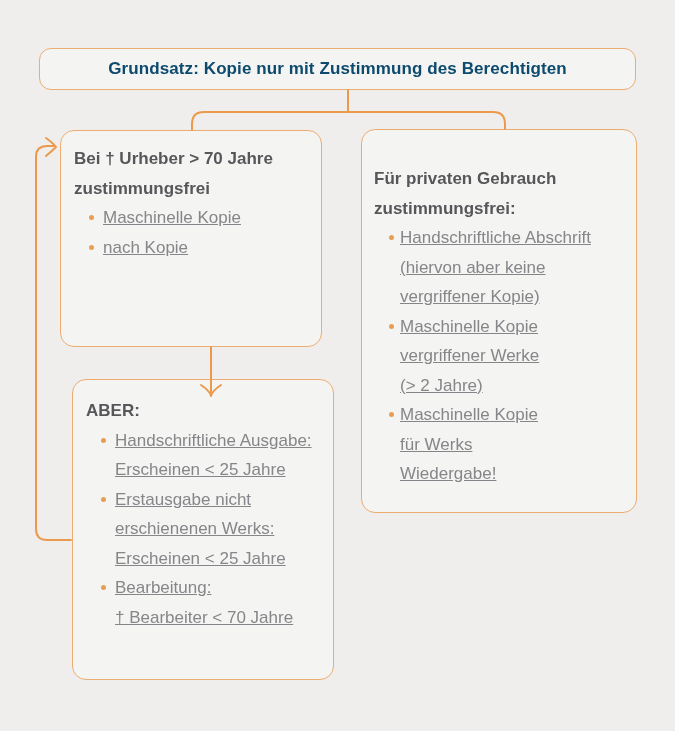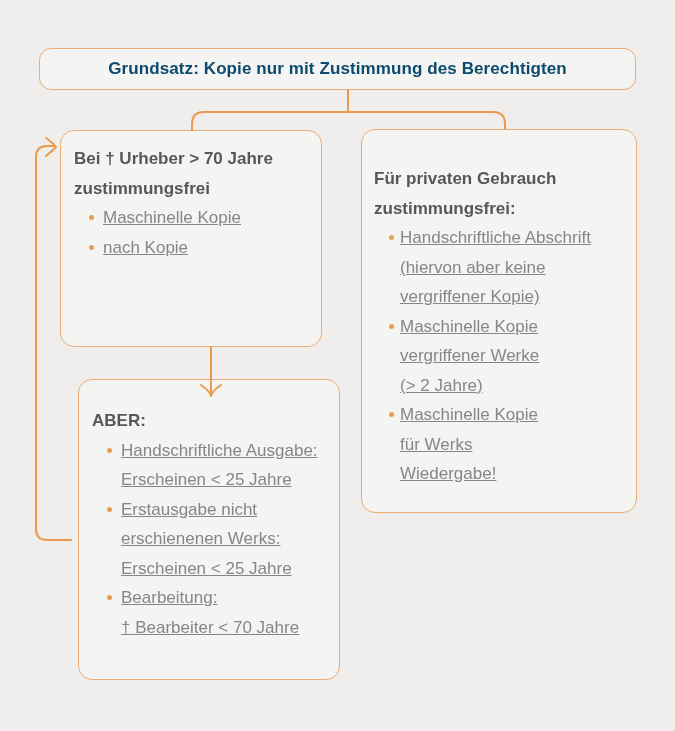--- a/index.html
+++ b/index.html
@@ -32,21 +32,21 @@
     display: flex;
     align-items: center;
     justify-content: center;
   }
   .root-box .heading {
     font-weight: 700;
     color: #0c4a6e;
     letter-spacing: 0.1px;
   }
   .left-box  { left: 60px;  top: 130px; width: 262px; height: 217px; padding-top: 13px; }
-  .aber-box  { left: 78px;  top: 379px; width: 262px; height: 301px; padding-top: 26px; }
+  .aber-box  { left: 72px;  top: 379px; width: 262px; height: 301px; padding-top: 16px; }
   .right-box { left: 361px; top: 129px; width: 276px; height: 384px; padding-top: 34px; }
   .line { position: relative; white-space: nowrap; }
   .line.t {
     font-weight: 700;
     color: #57575b;
     padding-left: var(--tp, 13px);
   }
   .line.b, .line.c { padding-left: var(--bp, 42px); text-decoration: underline; }
   .dot {
     position: absolute;

